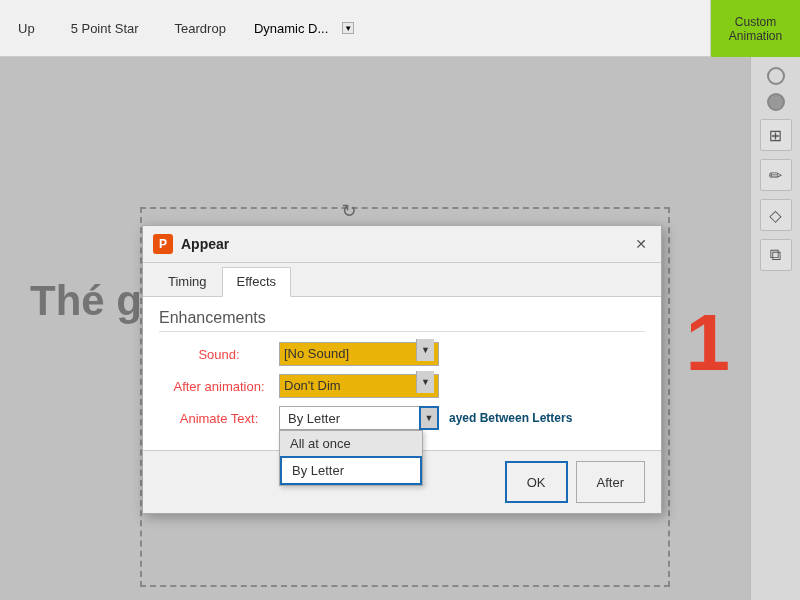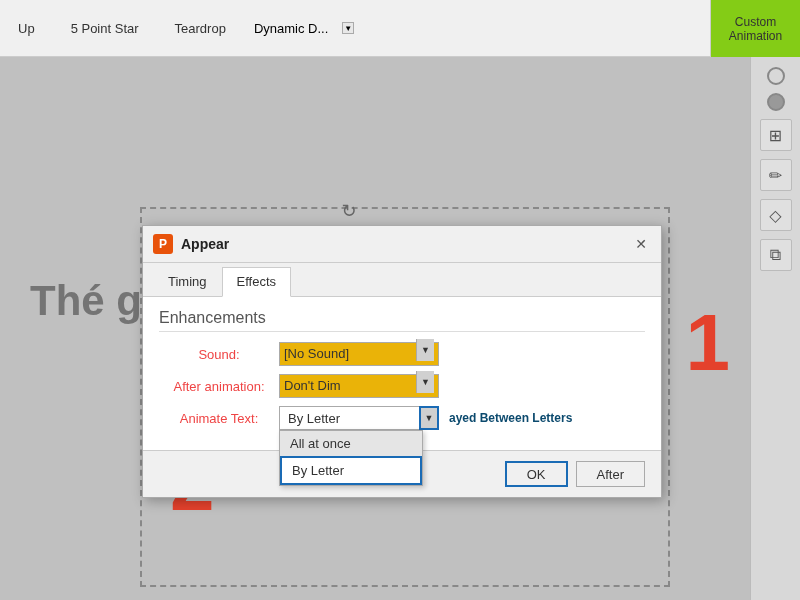--- a/index.html
+++ b/index.html
@@ -358,21 +358,21 @@
     
     .dialog-footer {
       padding: 10px 16px;
       background: #f0f0f0;
       border-top: 1px solid #ccc;
       display: flex;
       justify-content: flex-end;
       gap: 8px;
     }
     .btn {
-      height: 26px;
+      height: 42px;
       padding: 0 20px;
       font-size: 13px;
       cursor: pointer;
       border: 1px solid #aaa;
       background: #f0f0f0;
       color: #333;
     }
     .btn-primary {
       border: 2px solid #1a6bb5;
       background: #f0f0f0;

